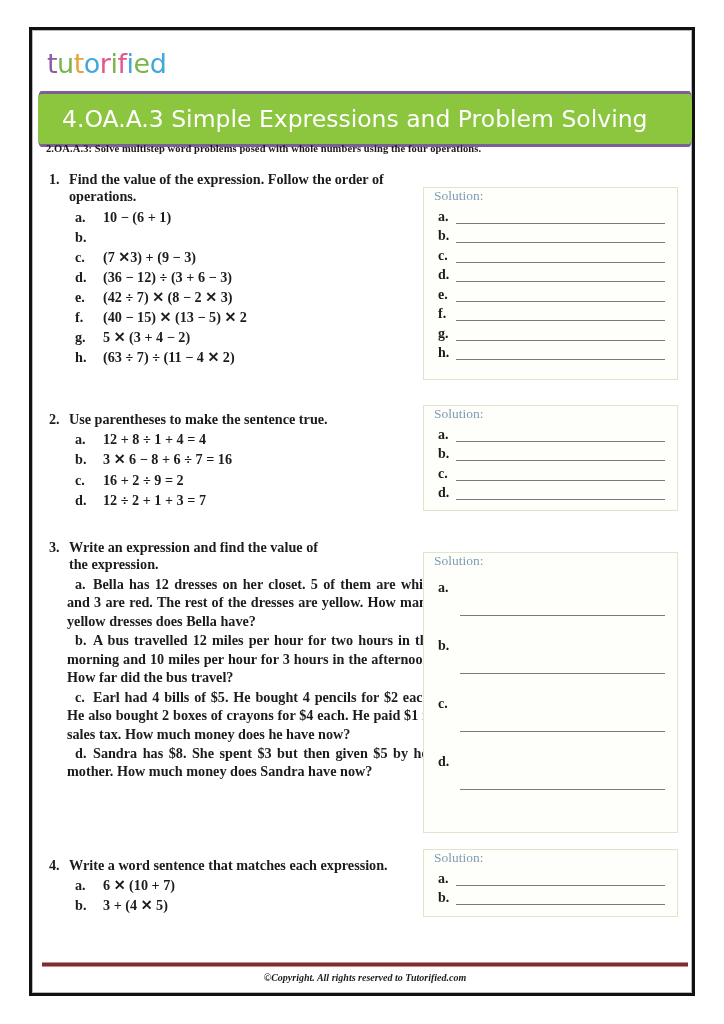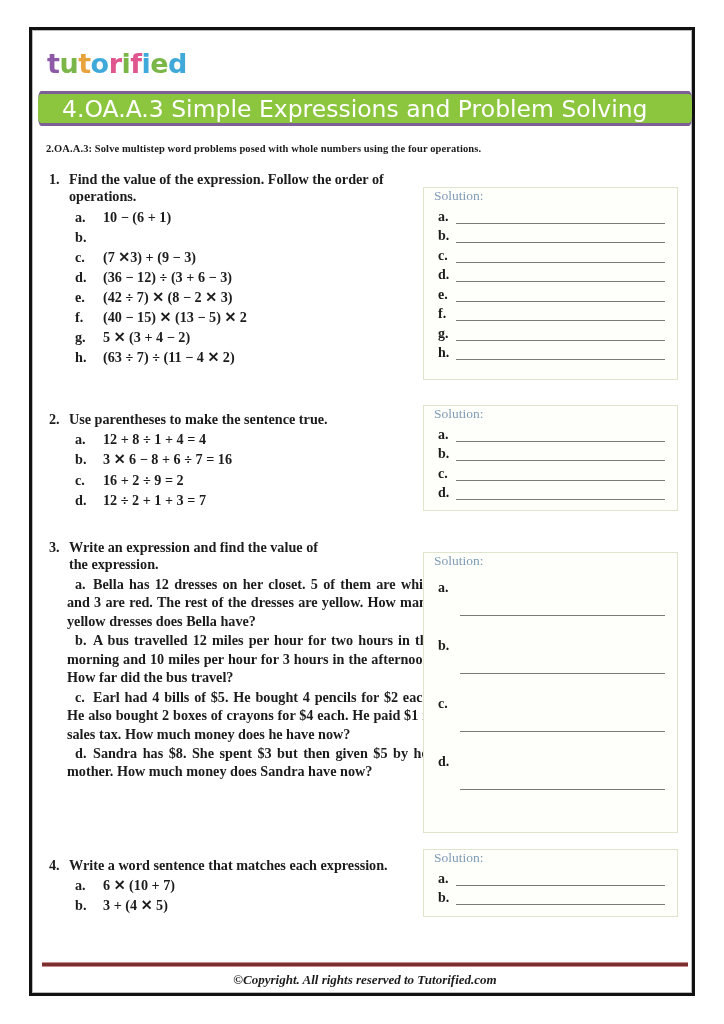--- a/index.html
+++ b/index.html
@@ -45,35 +45,35 @@
   #logo-wrap {
     position: absolute;
     left: 14px;
     top: 12px;
     height: 40px;
     display: flex;
     align-items: center;
   }
   .logo-text {
     font-family: "DejaVu Sans", sans-serif;
-    font-weight: bold;
+    font-weight: normal;
     font-size: 27px;
     letter-spacing: -0.5px;
     line-height: 1;
     white-space: nowrap;
   }
   .logo-text span { display: inline-block; }
 
   
   #banner {
     position: absolute;
     left: 5px;
     top: 60px;
     width: 654px;
-    height: 35px;
+    height: 56px;
     background: #8CC63F;
     border-top: 3px solid #7d5f96;
     border-bottom: 3px solid #7d5f96;
     box-sizing: border-box;
     display: flex;
     align-items: center;
     border-radius: 3px / 10px;
   }
   #banner-title {
     font-family: "DejaVu Sans", sans-serif;
@@ -226,21 +226,21 @@
   }
   #footer-text {
     position: absolute;
     left: 0;
     top: 941px;
     width: 664px;
     text-align: center;
     font-family: "Liberation Serif", serif;
     font-style: italic;
     font-weight: bold;
-    font-size: 13px;
+    font-size: 10px;
     color: #1c1c1c;
   }
 </style>
 </head>
 <body>
 
 <div id="page">
   <div id="sheet-frame">
     <div id="sheet-inner">
 

